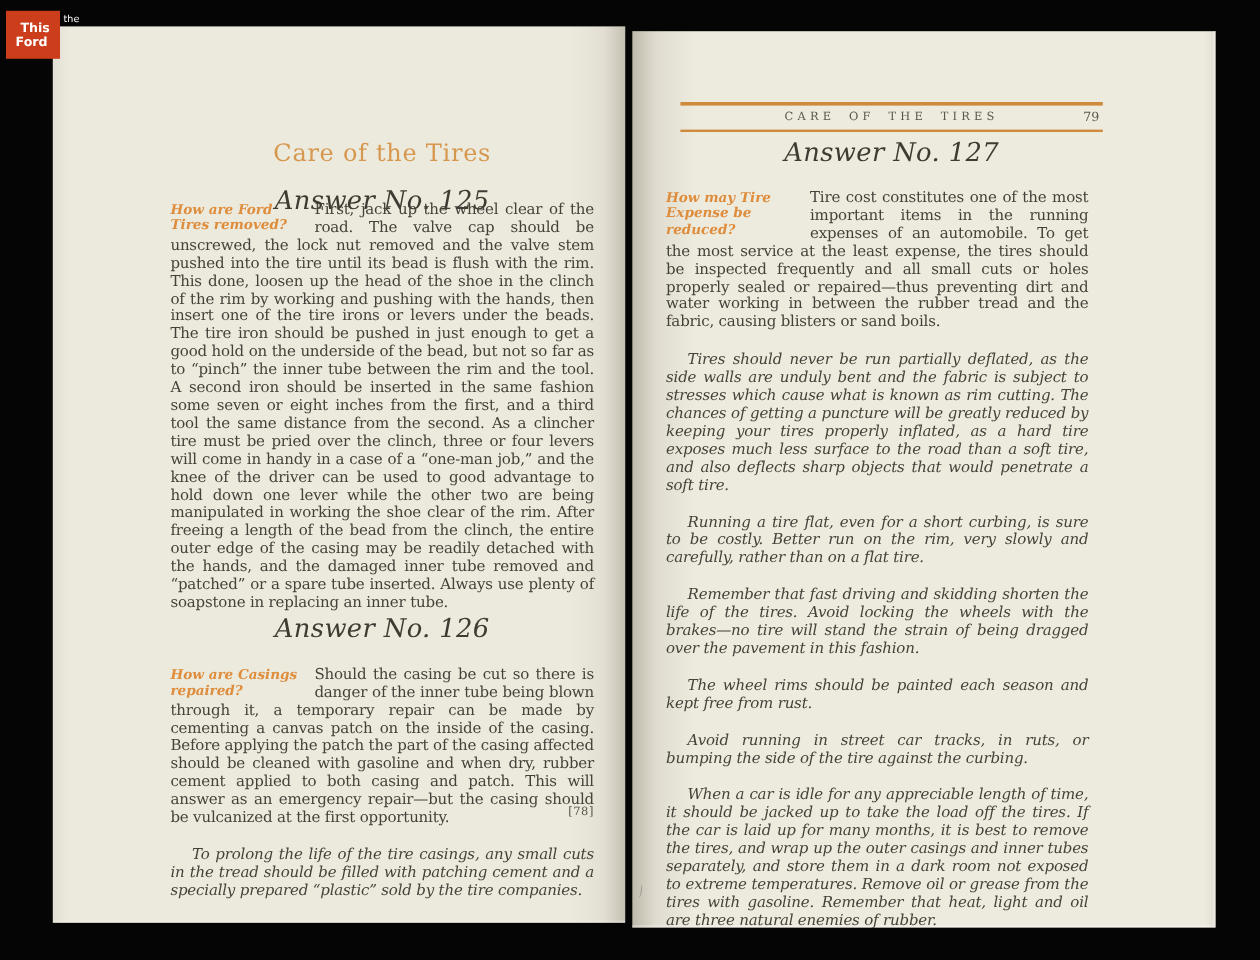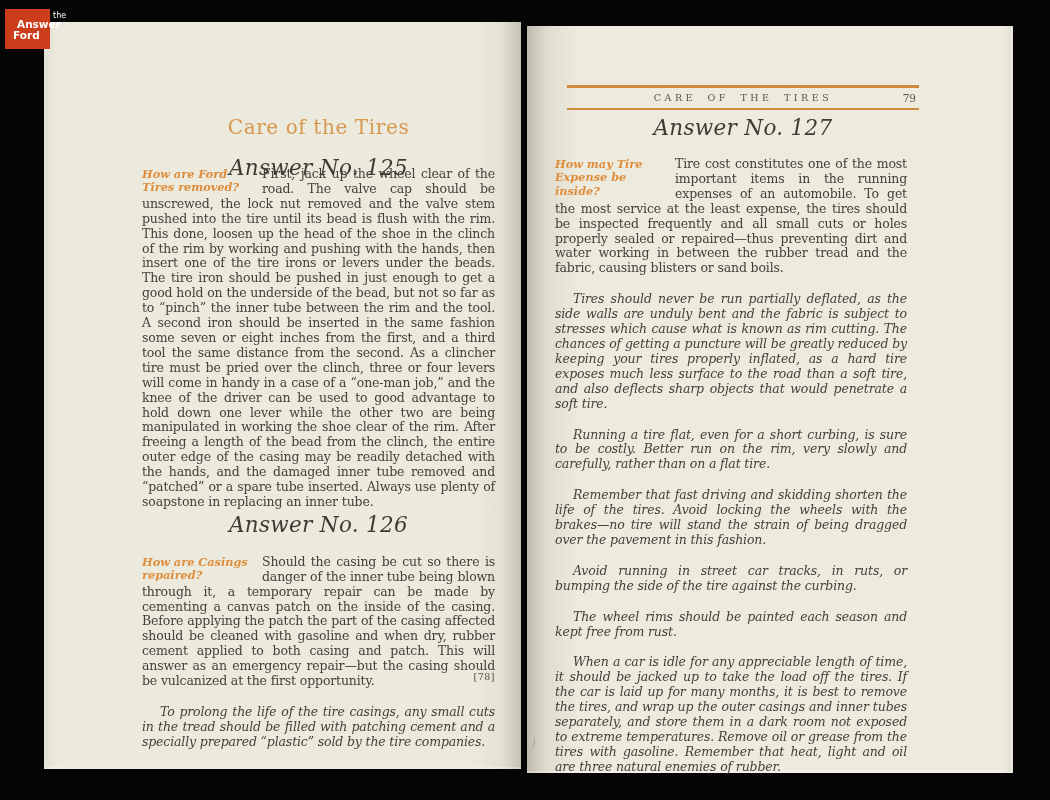--- a/index.html
+++ b/index.html
@@ -84,21 +84,21 @@
     transform:rotate(6deg);opacity:0.8;
   }
 </style>
 </head>
 <body>
 
 <div class="stage">
 
   <div class="logo">
     <span class="l-the">the</span>
-    <span class="l-henry">Answer</span>
+    <span class="l-henry">This</span>
     <span class="l-ford">Ford</span>
   </div>
 
   <div class="page left">
 
     <div class="lp-title">Care of the Tires</div>
 
     <div class="answer-head lp-head125">Answer No. 125</div>
 
     <div class="lp-body">
@@ -132,27 +132,27 @@
       <div class="rh-num">79</div>
     </div>
 
     <div class="answer-head rp-head127">Answer No. 127</div>
 
     <div class="rp-body">
       <div class="section">
         <div class="sidenote">
           <div>How may Tire</div>
           <div>Expense be</div>
-          <div>inside?</div>
+          <div>reduced?</div>
         </div>
         <p class="body-p">Tire cost constitutes one of the most important items in the running expenses of an automobile. To get the most service at the least expense, the tires should be inspected frequently and all small cuts or holes properly sealed or repaired—thus preventing dirt and water working in between the rubber tread and the fabric, causing blisters or sand boils.</p>
         <p class="body-p indent">Tires should never be run partially deflated, as the side walls are unduly bent and the fabric is subject to stresses which cause what is known as rim cutting. The chances of getting a puncture will be greatly reduced by keeping your tires properly inflated, as a hard tire exposes much less surface to the road than a soft tire, and also deflects sharp objects that would penetrate a soft tire.</p>
         <p class="body-p indent">Running a tire flat, even for a short curbing, is sure to be costly. Better run on the rim, very slowly and carefully, rather than on a flat tire.</p>
         <p class="body-p indent">Remember that fast driving and skidding shorten the life of the tires. Avoid locking the wheels with the brakes—no tire will stand the strain of being dragged over the pavement in this fashion.</p>
+        <p class="body-p indent">The wheel rims should be painted each season and kept free from rust.</p>
         <p class="body-p indent">Avoid running in street car tracks, in ruts, or bumping the side of the tire against the curbing.</p>
-        <p class="body-p indent">The wheel rims should be painted each season and kept free from rust.</p>
         <p class="body-p indent">When a car is idle for any appreciable length of time, it should be jacked up to take the load off the tires. If the car is laid up for many months, it is best to remove the tires, and wrap up the outer casings and inner tubes separately, and store them in a dark room not exposed to extreme temperatures. Remove oil or grease from the tires with gasoline. Remember that heat, light and oil are three natural enemies of rubber.</p>
       </div>
     </div>
   </div>
 
   <div class="crease"></div>
 </div>
 
 </body></html>

